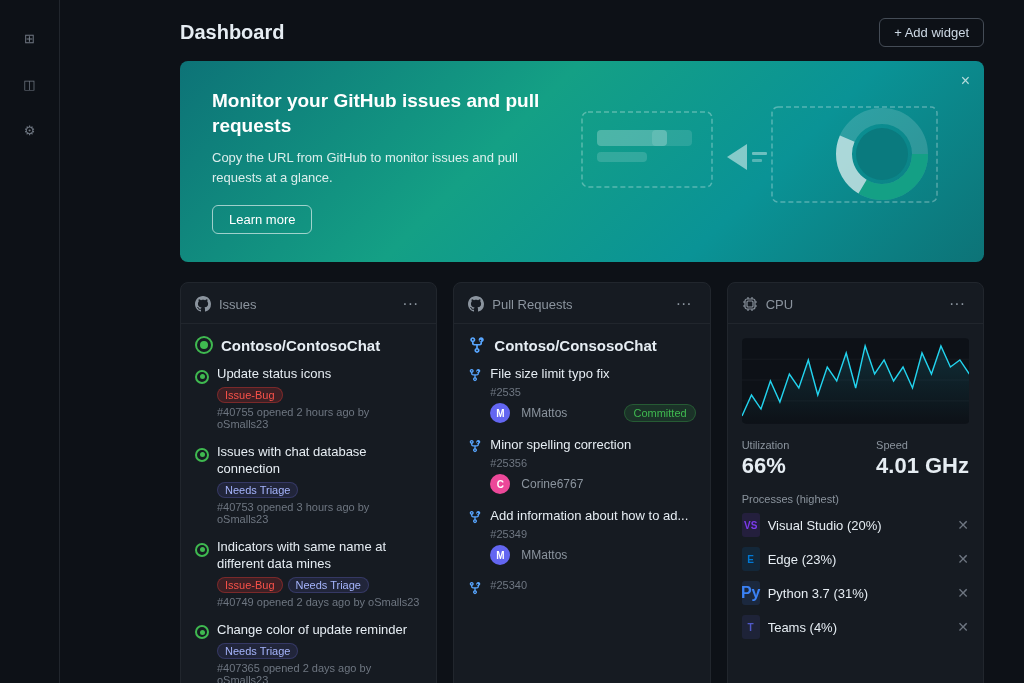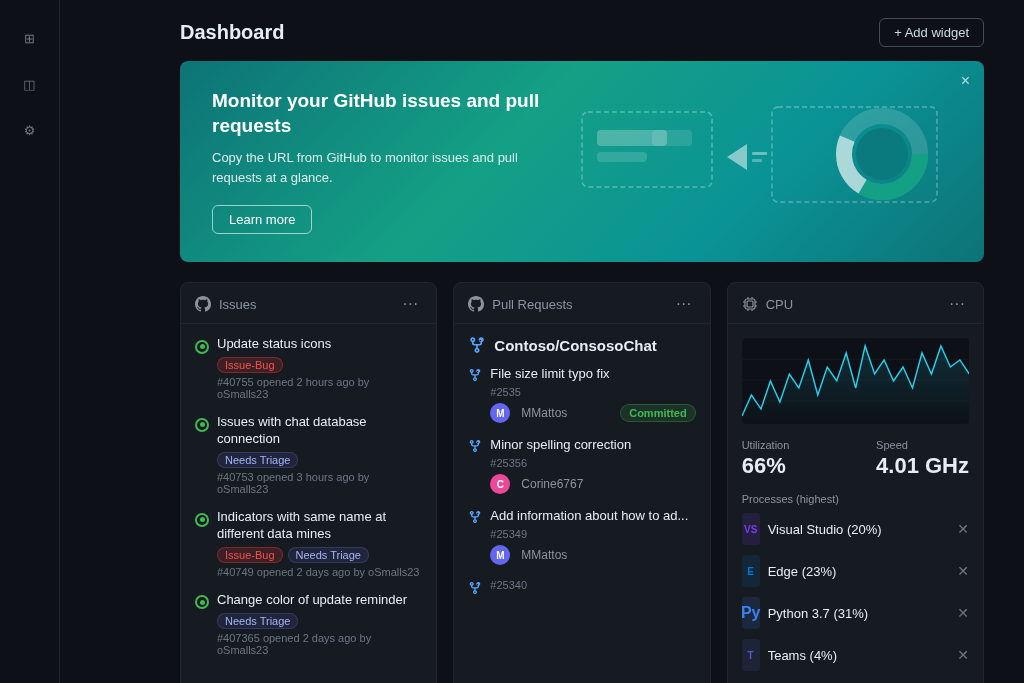--- a/index.html
+++ b/index.html
@@ -277,21 +277,21 @@
       margin-right: 5px;
       flex-shrink: 0;
     }
 
     .pr-author-name { font-size: 12px; color: #8b949e; }
 
     .pr-badge {
       padding: 2px 8px;
       border-radius: 12px;
       font-size: 11px;
-      font-weight: 700;
+      font-weight: 400;
     }
 
     .badge-committed { background: rgba(63,185,80,0.15); color: #3fb950; border: 1px solid rgba(63,185,80,0.3); }
     .badge-needs-review { background: rgba(210,153,34,0.15); color: #d29922; border: 1px solid rgba(210,153,34,0.3); }
 
     
     .cpu-chart {
       width: 100%;
       height: 90px;
       margin-bottom: 10px;
@@ -313,21 +313,21 @@
     }
 
     .process-item {
       display: flex;
       align-items: center;
       gap: 8px;
       margin-bottom: 10px;
     }
 
     .process-icon {
-      width: 18px; height: 32px;
+      width: 18px; height: 24px;
       border-radius: 3px;
       display: flex;
       align-items: center;
       justify-content: center;
       font-size: 12px;
       flex-shrink: 0;
     }
 
     .process-name {
       flex: 1;
@@ -432,20 +432,26 @@
           <div class="widget-header-left">
             <svg viewBox="0 0 16 16" fill="currentColor">
               <path d="M8 0C3.58 0 0 3.58 0 8c0 3.54 2.29 6.53 5.47 7.59.4.07.55-.17.55-.38 0-.19-.01-.82-.01-1.49-2.01.37-2.53-.49-2.69-.94-.09-.23-.48-.94-.82-1.13-.28-.15-.68-.52-.01-.53.63-.01 1.08.58 1.23.82.72 1.21 1.87.87 2.33.66.07-.52.28-.87.51-1.07-1.78-.2-3.64-.89-3.64-3.95 0-.87.31-1.59.82-2.15-.08-.2-.36-1.02.08-2.12 0 0 .67-.21 2.2.82.64-.18 1.32-.27 2-.27.68 0 1.36.09 2 .27 1.53-1.04 2.2-.82 2.2-.82.44 1.1.16 1.92.08 2.12.51.56.82 1.27.82 2.15 0 3.07-1.87 3.75-3.65 3.95.29.25.54.73.54 1.48 0 1.07-.01 1.93-.01 2.2 0 .21.15.46.55.38A8.013 8.013 0 0016 8c0-4.42-3.58-8-8-8z"></path>
             </svg>
             <span>Issues</span>
           </div>
           <button class="widget-more-btn">···</button>
         </div>
 
         <div class="widget-body">
+          <div class="repo-name">
+            <span class="repo-icon">
+              <span class="repo-icon-inner"></span>
+            </span>
+            <span>Contoso/ContosoChat</span>
+          </div>
 
           <div id="issues-list">
               <div class="issue-item">
     <div class="issue-icon">
       <span class="issue-dot">
         <span class="issue-dot-inner"></span>
       </span>
     </div>
     <div class="issue-content">
       <div class="issue-title">Update status icons</div>

